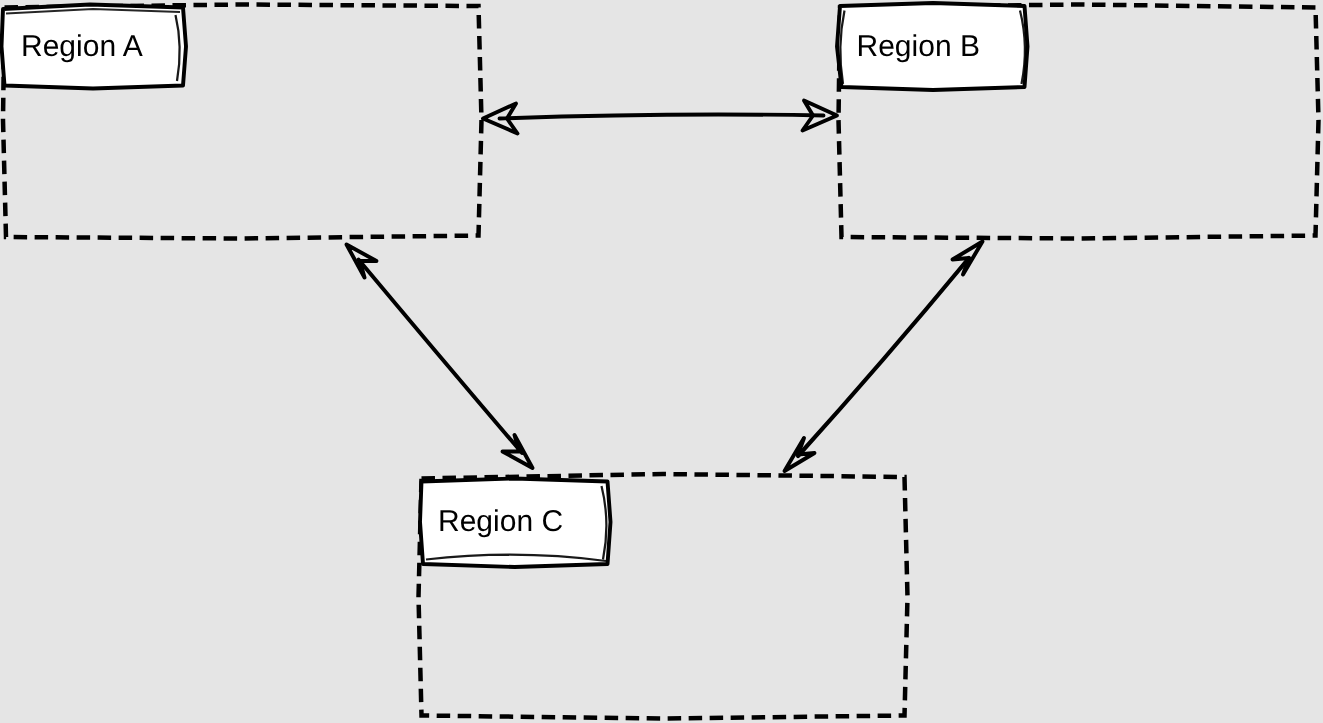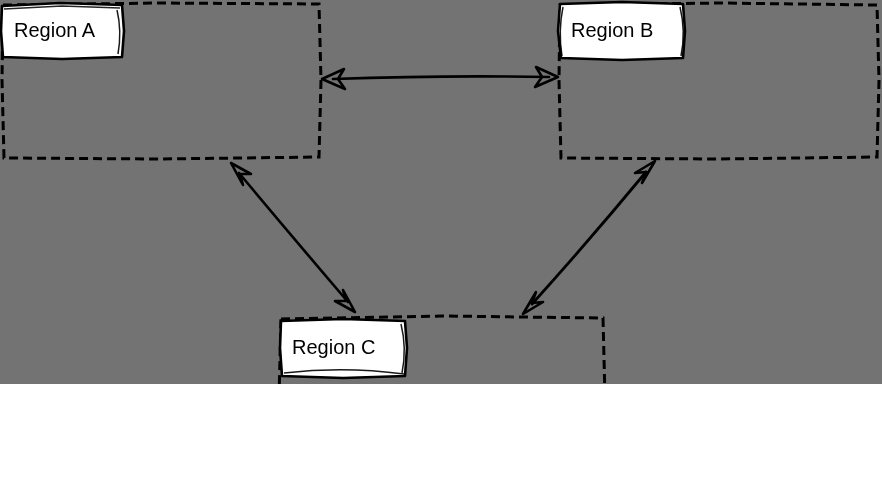--- a/index.html
+++ b/index.html
@@ -7,22 +7,22 @@
     margin: 0;
     padding: 0;
     background: #ffffff;
   }
   body {
     font-family: "Liberation Sans", sans-serif;
   }
   #canvas {
     position: relative;
     width: 882px;
-    height: 384px;
-    background: #737373;
+    height: 482px;
+    background: #e5e5e5;
     overflow: hidden;
   }
   #canvas svg {
     position: absolute;
     top: 0;
     left: 0;
     width: 882px;
     height: 482px;
     display: block;
   }

